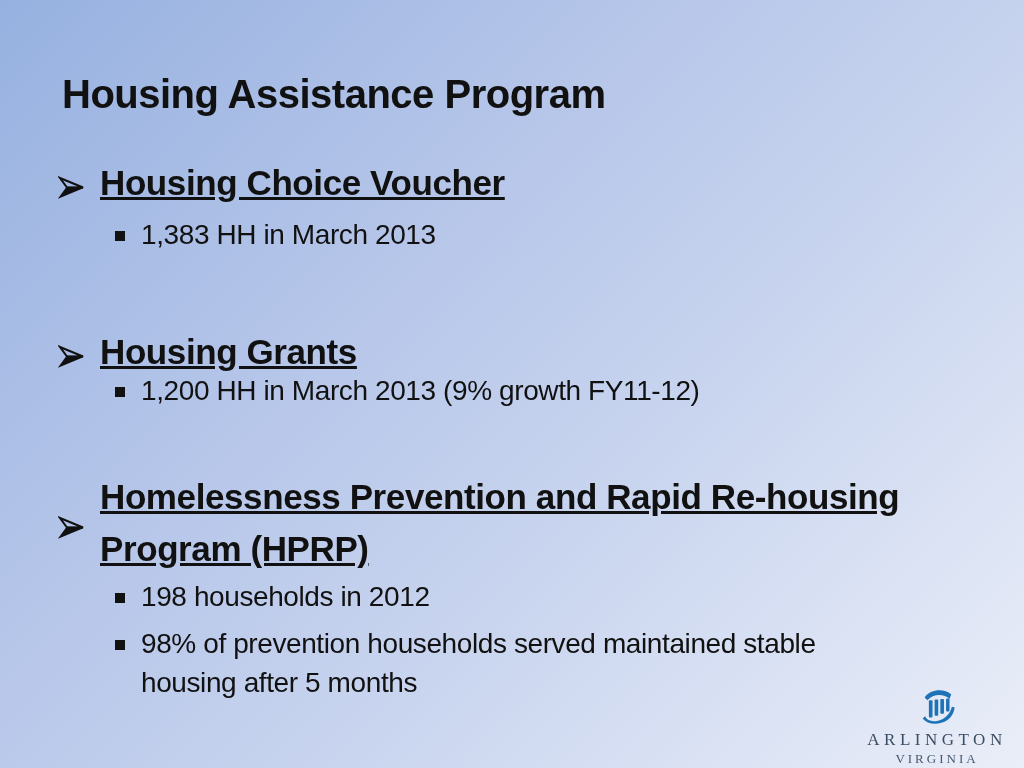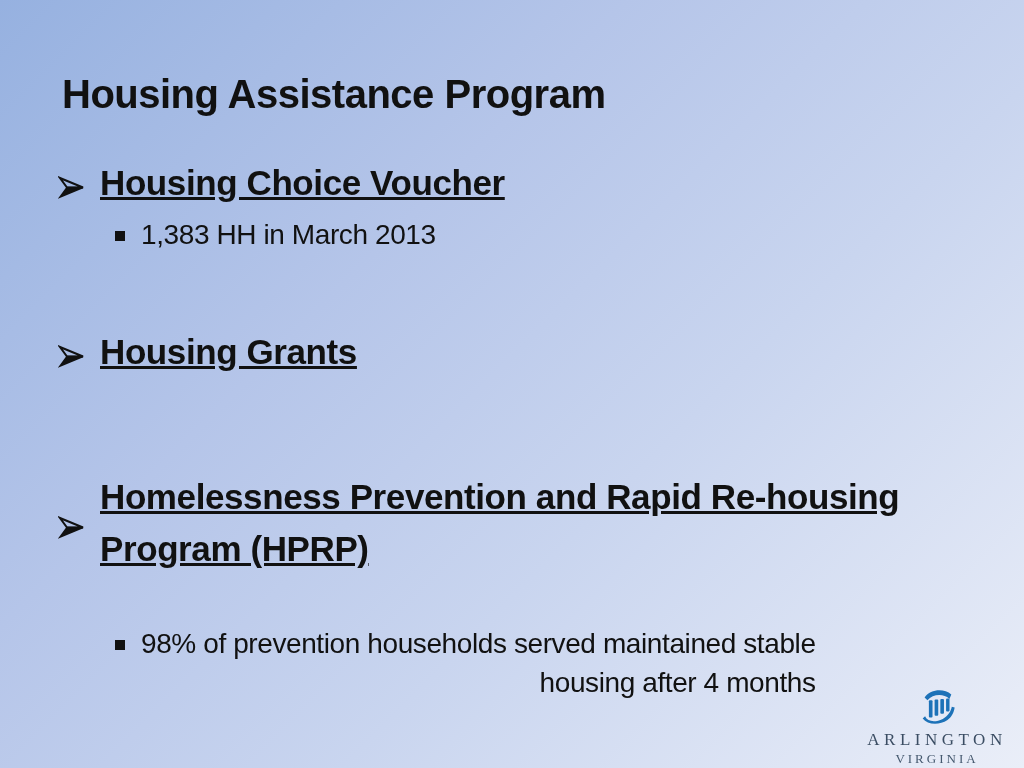--- a/index.html
+++ b/index.html
@@ -58,21 +58,21 @@
     background: #111111;
     margin-top: 10px;
   }
   .sub-text {
     margin-left: 16px;
     font-size: 28px;
     letter-spacing: -0.4px;
     line-height: 39px;
     margin-top: -6px;
   }
-  .sub-text .s-line { white-space: nowrap; text-align: right; }
+  .sub-text .s-line { white-space: nowrap; }
 
   
   .pos-b1 { top: 163px; }
   .pos-s1 { top: 221px; }
   .pos-b2 { top: 332px; }
   .pos-s2 { top: 377px; }
   .pos-b3 { top: 477px; }
   .pos-s3 { top: 583px; }
   .pos-s4 { top: 630px; }
 
@@ -133,40 +133,52 @@
       <svg width="27" height="23" viewBox="0 0 27 23">
         <path d="M2 2 L25 11.5 L9 11.5 Z" fill="none" stroke="#111111" stroke-width="2" stroke-linejoin="miter"></path>
         <path d="M25 11.5 L2 21 L9 11.5 Z" fill="#111111" stroke="#111111" stroke-width="1.5"></path>
       </svg>
     </span>
     <div class="bullet-text">
       <div class="h-line">Housing Grants</div>
     </div>
   </div>
 
+  <div class="sub-row pos-s2">
+    <span class="sq"></span>
+    <div class="sub-text">
+      <div class="s-line">1,200 HH in March 2013 (9% growth FY11-12)</div>
+    </div>
+  </div>
 
   <div class="bullet-row pos-b3">
     <span class="arrow-wrap">
       <svg width="27" height="23" viewBox="0 0 27 23">
         <path d="M2 2 L25 11.5 L9 11.5 Z" fill="none" stroke="#111111" stroke-width="2" stroke-linejoin="miter"></path>
         <path d="M25 11.5 L2 21 L9 11.5 Z" fill="#111111" stroke="#111111" stroke-width="1.5"></path>
       </svg>
     </span>
     <div class="bullet-text">
       <div class="h-line">Homelessness Prevention and Rapid Re-housing</div>
       <div class="h-line">Program (HPRP)</div>
     </div>
   </div>
 
+  <div class="sub-row pos-s3">
+    <span class="sq"></span>
+    <div class="sub-text">
+      <div class="s-line">198 households in 2012</div>
+    </div>
+  </div>
 
   <div class="sub-row pos-s4">
     <span class="sq"></span>
     <div class="sub-text">
       <div class="s-line">98% of prevention households served maintained stable</div>
-      <div class="s-line">housing after 4 months</div>
+      <div class="s-line">housing after 5 months</div>
     </div>
   </div>
 
   <div class="logo">
     <div class="logo-icon-wrap">
       <svg width="40" height="42" viewBox="0 0 40 44">
         <g fill="#1d72b8">
           <path d="M7 12 C13 3.5, 27 2, 35 9 L33 13.5 C26.5 7.5, 15.5 8.5, 10 15 Z"></path>
           <rect x="11.5" y="15" width="3.8" height="18" rx="1"></rect>
           <rect x="17.5" y="14.2" width="3.8" height="17" rx="1"></rect>

